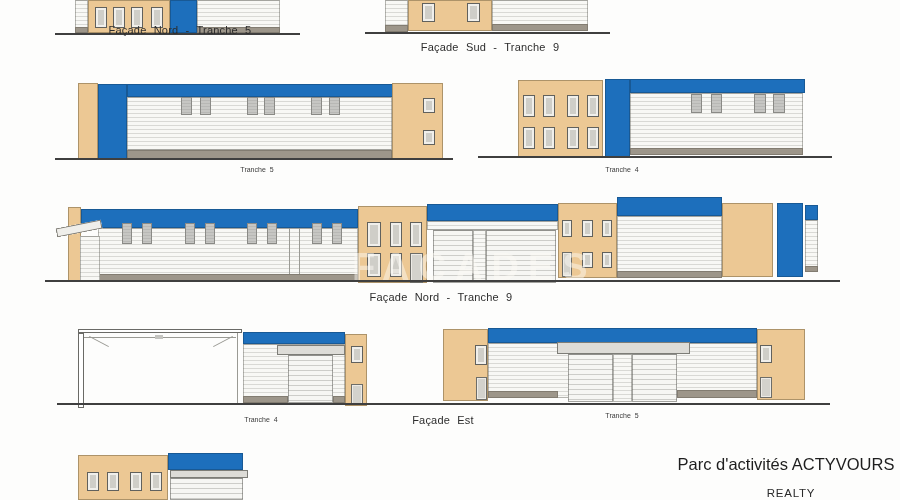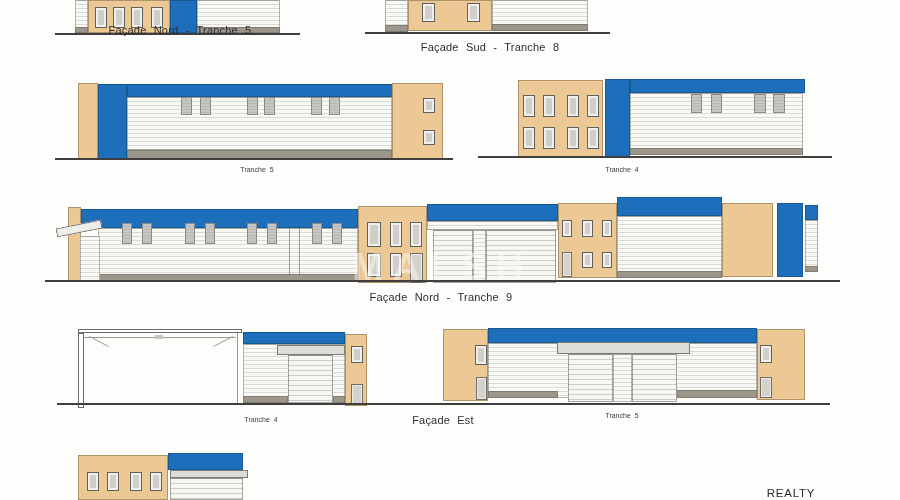--- a/index.html
+++ b/index.html
@@ -60,21 +60,21 @@
 
   <div class="grp">
     <i class="e hs" style="left:385px;top:0;width:23px;height:32px"></i>
     <i class="e base" style="left:385px;top:25px;width:23px;height:7px"></i>
     <i class="e tan" style="left:408px;top:0;width:84px;height:31px"></i>
     <i class="e win" style="left:422px;top:3px;width:13px;height:19px"></i>
     <i class="e win" style="left:467px;top:3px;width:13px;height:19px"></i>
     <i class="e hs" style="left:492px;top:0;width:96px;height:31px"></i>
     <i class="e base" style="left:492px;top:24px;width:96px;height:7px"></i>
     <i class="gl" style="left:365px;top:32px;width:245px"></i>
-    <span class="lbl" style="left:490px;top:41px">Façade Sud - Tranche 8</span>
+    <span class="lbl" style="left:490px;top:41px">Façade Sud - Tranche 9</span>
   </div>
 
   <div class="grp">
 
     <i class="e tan" style="left:78px;top:83px;width:20px;height:76px"></i>
     <i class="e blue" style="left:98px;top:84px;width:29px;height:75px"></i>
     <i class="e blue" style="left:127px;top:84px;width:266px;height:13px"></i>
     <i class="e hs" style="left:127px;top:97px;width:265px;height:53px"></i>
     <i class="e swin" style="left:181px;top:97px;width:11px;height:18px"></i>
     <i class="e swin" style="left:200px;top:97px;width:11px;height:18px"></i>
@@ -202,15 +202,16 @@
     <i class="e tan" style="left:78px;top:455px;width:90px;height:45px"></i>
     <i class="e win" style="left:87px;top:472px;width:12px;height:19px"></i>
     <i class="e win" style="left:107px;top:472px;width:12px;height:19px"></i>
     <i class="e win" style="left:130px;top:472px;width:12px;height:19px"></i>
     <i class="e win" style="left:150px;top:472px;width:12px;height:19px"></i>
     <i class="e blue" style="left:168px;top:453px;width:75px;height:17px"></i>
     <i class="e lint" style="left:170px;top:470px;width:78px;height:8px"></i>
     <i class="e rol" style="left:170px;top:478px;width:73px;height:22px"></i>
   </div>
 
+  <span class="title" style="left:786px;top:455px">Parc d'activités ACTYVOURS</span>
   <span class="sub" style="left:791px;top:487px">REALTY</span>
-  <span class="wm2">MALSH</span>
+  <span class="wm2">FACADES</span>
 </div>
 
 </body></html>

